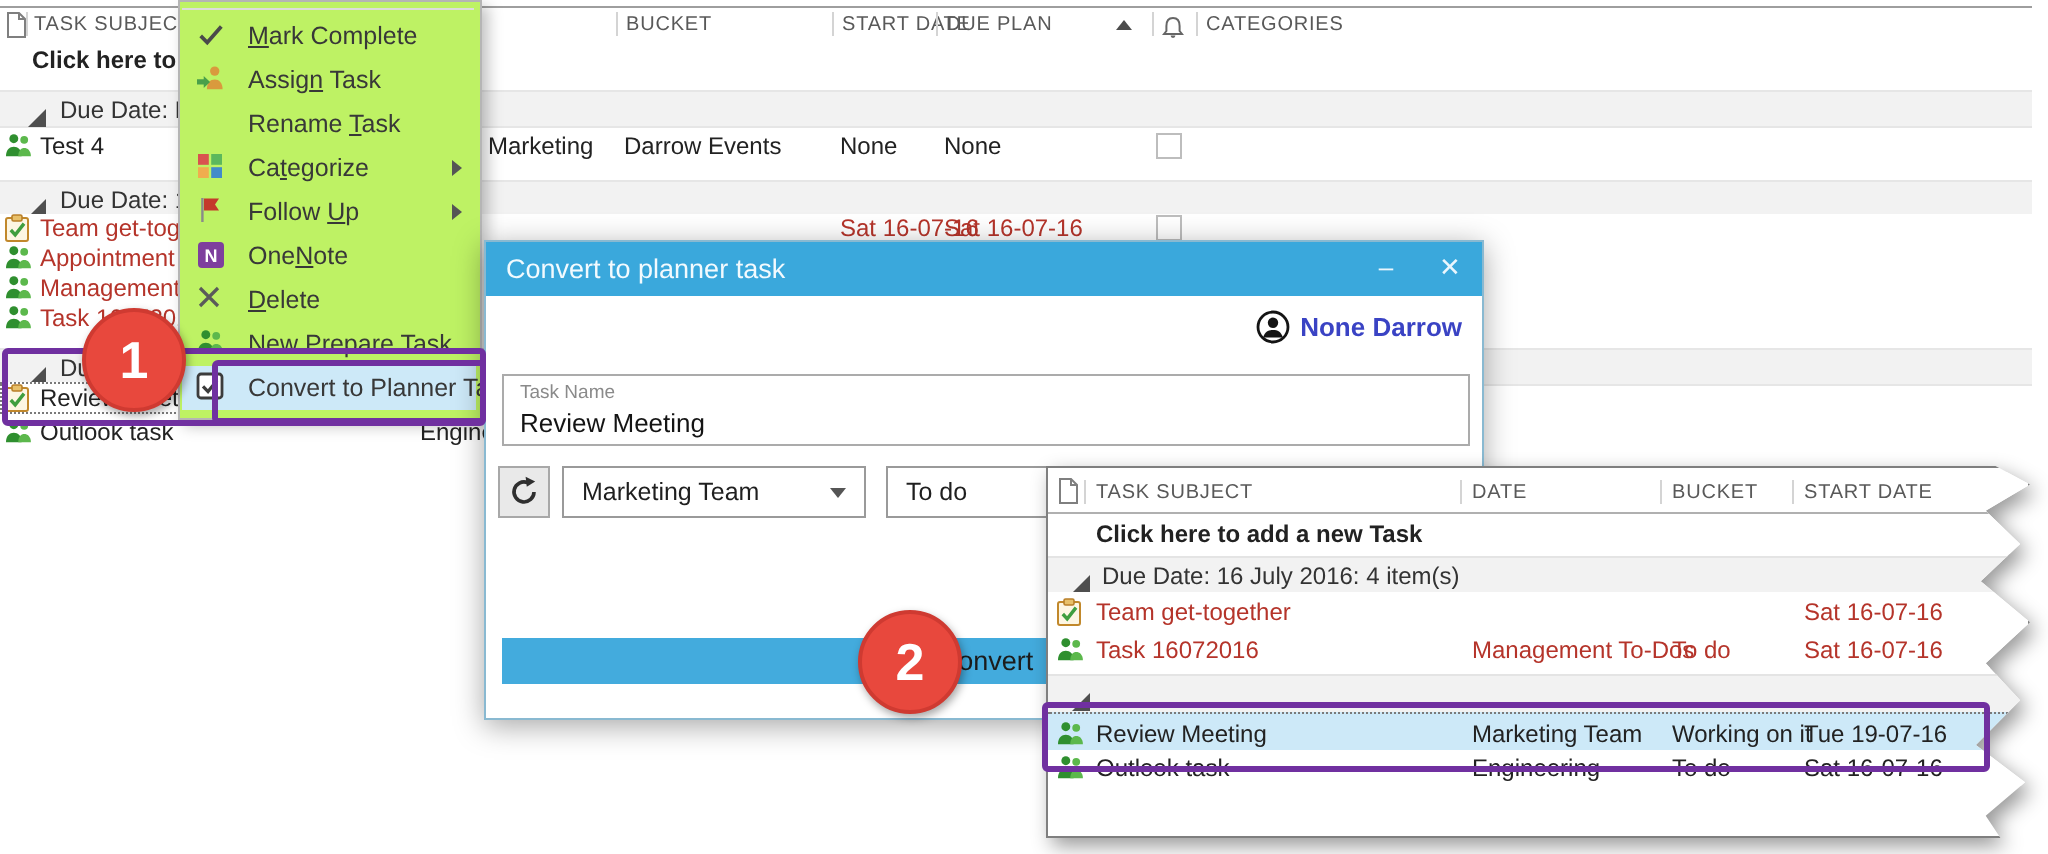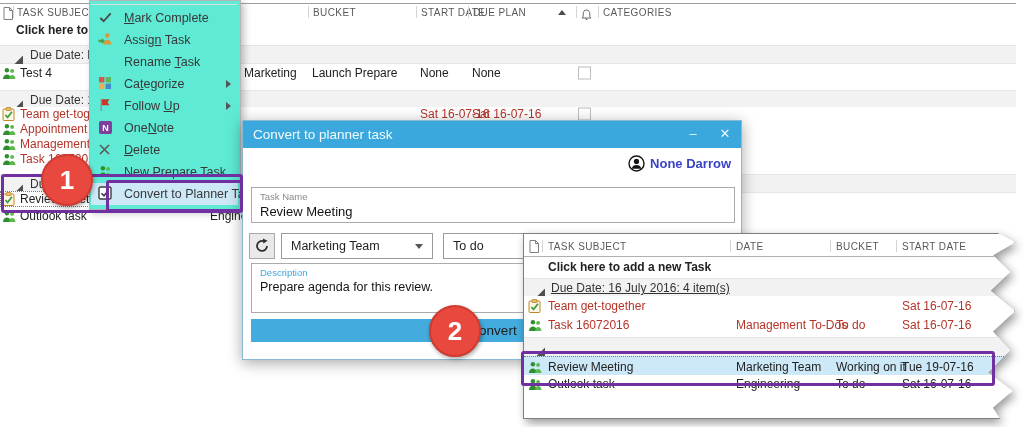--- a/index.html
+++ b/index.html
@@ -17,21 +17,21 @@
   .sel-dotted{outline:1px dotted #7a7a7a;outline-offset:-1px;}
   .row-icon{position:absolute;left:2px;top:50%;transform:translateY(-50%);width:16px;height:14px;}
   .row-subject{position:absolute;left:20px;top:50%;transform:translateY(-50%);font-size:12px;white-space:nowrap;}
   .row-cell{position:absolute;top:50%;transform:translateY(-50%);font-size:12px;white-space:nowrap;}
   .red{color:#b5342a;}
   .bold{font-weight:bold;}
   .grp-tri{position:absolute;left:14px;top:50%;transform:translateY(-50%);width:9px;height:9px;}
   .grp-label{position:absolute;left:30px;top:50%;transform:translateY(-50%);font-size:12px;color:#333;white-space:nowrap;}
   .cbx{position:absolute;width:11px;height:11px;border:1px solid #bdbdbd;background:#fff;top:50%;transform:translateY(-50%);}
   
-  #context-menu{position:absolute;left:89px;top:0;width:150px;height:208px;background:#5eead4;border:1px solid #b5b5b5;box-shadow:3px 3px 7px rgba(0,0,0,.25);z-index:20;}
+  #context-menu{position:absolute;left:89px;top:0;width:150px;height:208px;background:#bef264;border:1px solid #b5b5b5;box-shadow:3px 3px 7px rgba(0,0,0,.25);z-index:20;}
   #menu-topline{position:absolute;left:1px;top:3px;width:146px;height:1px;background:#dcdcdc;}
   .menu-item{position:absolute;left:1px;width:147px;height:22px;}
   .menu-item.hl{background:#cde9f8;}
   .mi-icon{position:absolute;left:7px;top:50%;transform:translateY(-50%);width:16px;height:16px;}
   .mi-label{position:absolute;left:33px;top:50%;transform:translateY(-50%);font-size:12.5px;color:#383838;white-space:nowrap;}
   .mi-label u{text-decoration:underline;}
   .mi-sub{position:absolute;right:7px;top:50%;transform:translateY(-50%);width:0;height:0;border-left:5px solid #555;border-top:4px solid transparent;border-bottom:4px solid transparent;}
   
   #dialog{position:absolute;left:242px;top:120px;width:500px;height:240px;background:#fff;border:1px solid #89b9d1;box-shadow:0 3px 14px rgba(0,0,0,.35);z-index:30;box-sizing:border-box;}
   #dialog-titlebar{position:absolute;left:0;top:0;width:100%;height:27px;background:#3aa8dc;}
@@ -106,21 +106,21 @@
         </div>
         <div class="task-row" style="top: 64px; height: 17px;">
           <span class="row-icon"><svg viewBox="0 0 16 14" width="15" height="13">
               <circle cx="5.2" cy="3.6" r="2.4" fill="#2f8f2f"></circle>
               <path d="M1 13 C1 9.6 3 8 5.2 8 C7.4 8 9.4 9.6 9.4 13 Z" fill="#2f8f2f"></path>
               <circle cx="10.8" cy="4.2" r="2.1" fill="#5cb84c"></circle>
               <path d="M7.6 13 C7.6 10 9.2 8.6 10.8 8.6 C12.6 8.6 14.4 10 14.4 13 Z" fill="#5cb84c"></path>
             </svg></span>
           <span class="row-subject">Test 4</span>
           <span class="row-cell" style="left: 244px;">Marketing</span>
-          <span class="row-cell" style="left: 312px;">Launch Prepare</span>
+          <span class="row-cell" style="left: 312px;">Darrow Events</span>
           <span class="row-cell" style="left: 420px;">None</span>
           <span class="row-cell" style="left: 472px;">None</span>
           <span class="cbx" style="left: 578px;"></span>
         </div>
         <div class="group-row" style="top: 90px; height: 17px;">
           <span class="grp-tri"><svg width="9" height="9" viewBox="0 0 9 9">
               <polygon points="9,0 9,9 0,9" fill="#4f4f4f"></polygon>
             </svg></span>
           <span class="grp-label">Due Date: 16</span>
         </div>
@@ -285,24 +285,20 @@
     </div>
     <div class="dropdown" style="left:38px;top:112px;width:152px">
       <span class="dd-text">Marketing Team</span>
       <span class="dd-caret"></span>
     </div>
     <div class="dropdown" style="left:200px;top:112px;width:198px">
       <span class="dd-text">To do</span>
       <span class="dd-caret"></span>
     </div>
 
-    <div class="fieldbox" style="left:8px;top:142px;width:484px;height:50px">
-      <span class="field-label desc-label">Description</span>
-      <span class="field-value" style="font-size:12.5px">Prepare agenda for this review.</span>
-    </div>
 
     <div id="btn-convert">
       <span>Convert</span>
     </div>
   </div>
 
   <div id="overlay-wrap">
     <div id="overlay-panel">
       <div id="panel-header">
         <span class="abs" style="left:5px;top:3px"><svg width="10" height="13" viewBox="0 0 10 13">
@@ -319,21 +315,21 @@
         <span class="hdr-cell" style="left:378px;top:5px">START DATE</span>
       </div>
       <div class="p-row" style="top:23px;height:20px">
         <span class="p-subject bold">Click here to add a new Task</span>
       </div>
       <div id="panel-rows">
           <div class="p-group" style="top: 44px; height: 18px;">
             <span class="grp-tri" style="left: 12px;"><svg width="9" height="9" viewBox="0 0 9 9">
                 <polygon points="9,0 9,9 0,9" fill="#4f4f4f"></polygon>
               </svg></span>
-            <span class="grp-label" style="left: 27px; text-decoration: underline;">Due Date: 16 July 2016: 4 item(s)</span>
+            <span class="grp-label" style="left: 27px;">Due Date: 16 July 2016: 4 item(s)</span>
           </div>
           <div class="p-row" style="top: 62px; height: 19px;">
             <span class="p-icon"><svg viewBox="0 0 13 14" width="13" height="14">
                 <rect x="1" y="2" width="11" height="11.5" rx="1" fill="#fdf6e3" stroke="#c1882b"></rect>
                 <rect x="4" y="0.5" width="5" height="3" rx="0.8" fill="#e8c06a" stroke="#b97f28" stroke-width="0.8"></rect>
                 <path d="M3.4 8 L5.6 10.4 L10 4.8" stroke="#3f9e3f" stroke-width="1.7" fill="none"></path>
               </svg></span>
             <span class="p-subject red">Team get-together</span>
             <span class="p-cell red" style="left: 378px;">Sat 16-07-16</span>
           </div>

